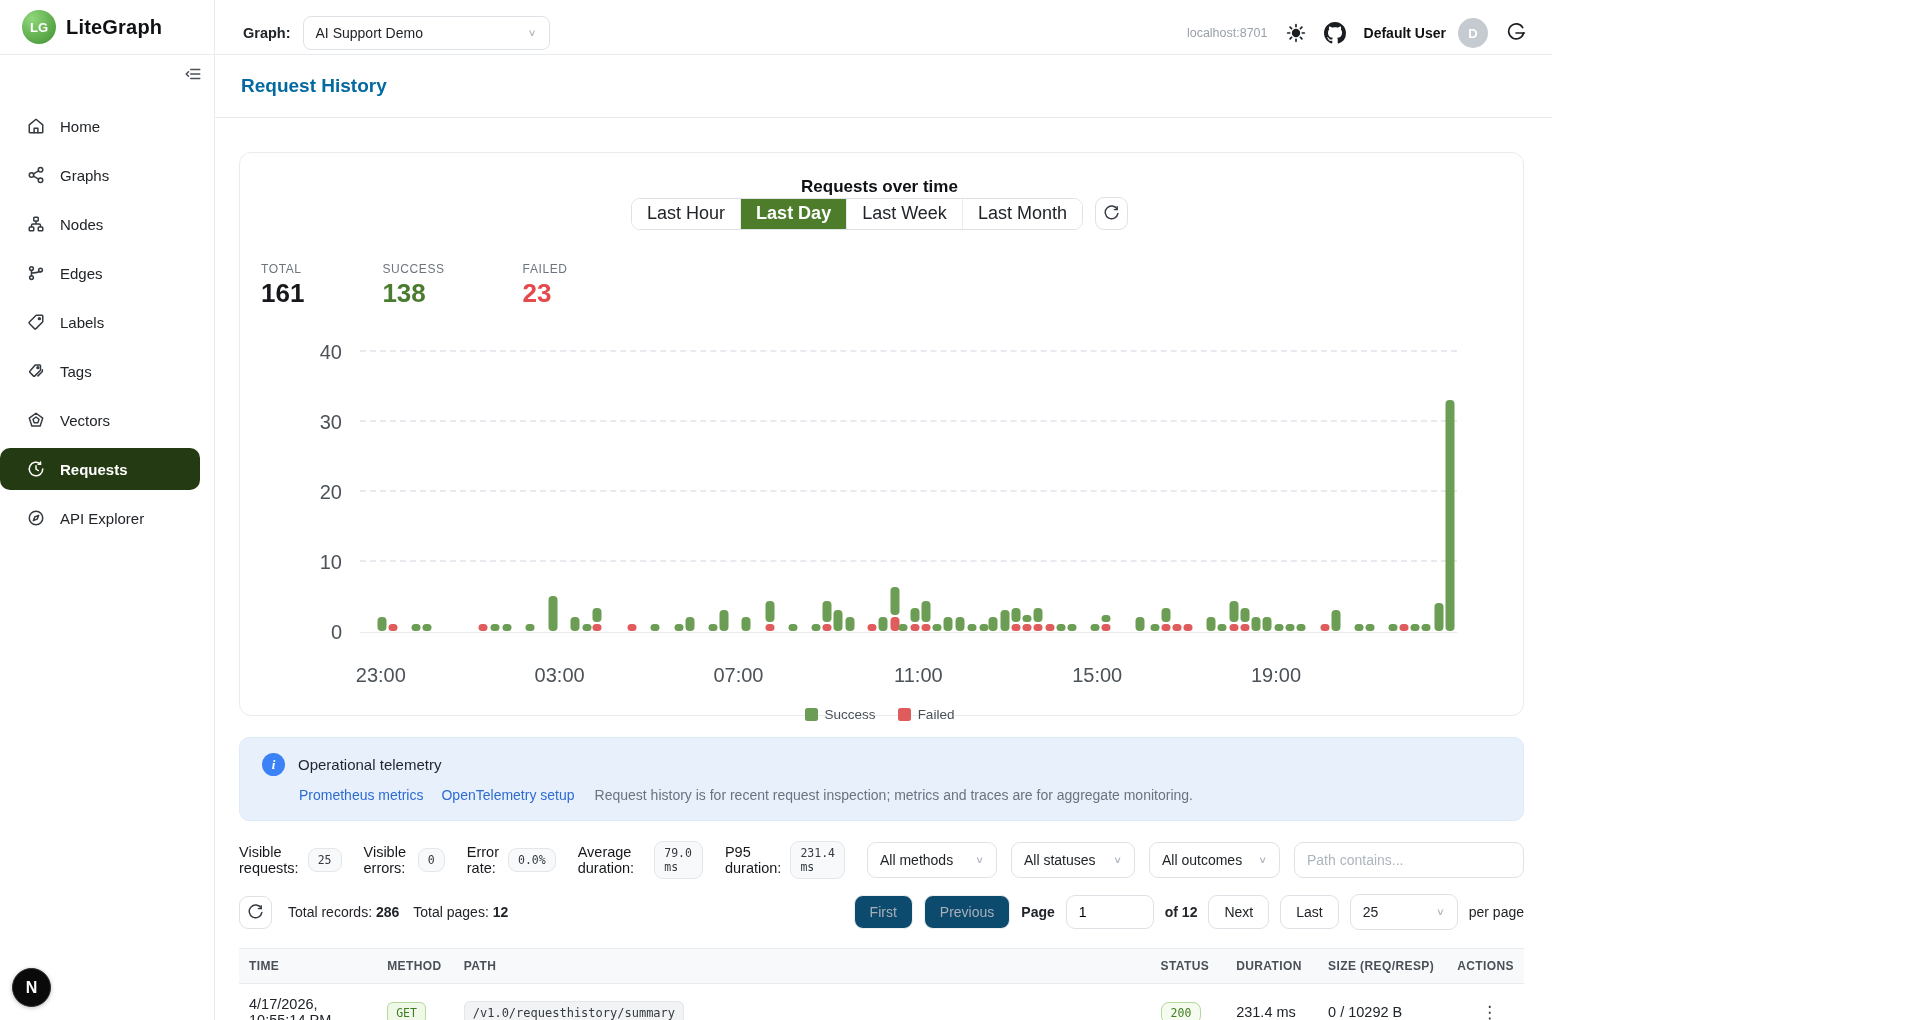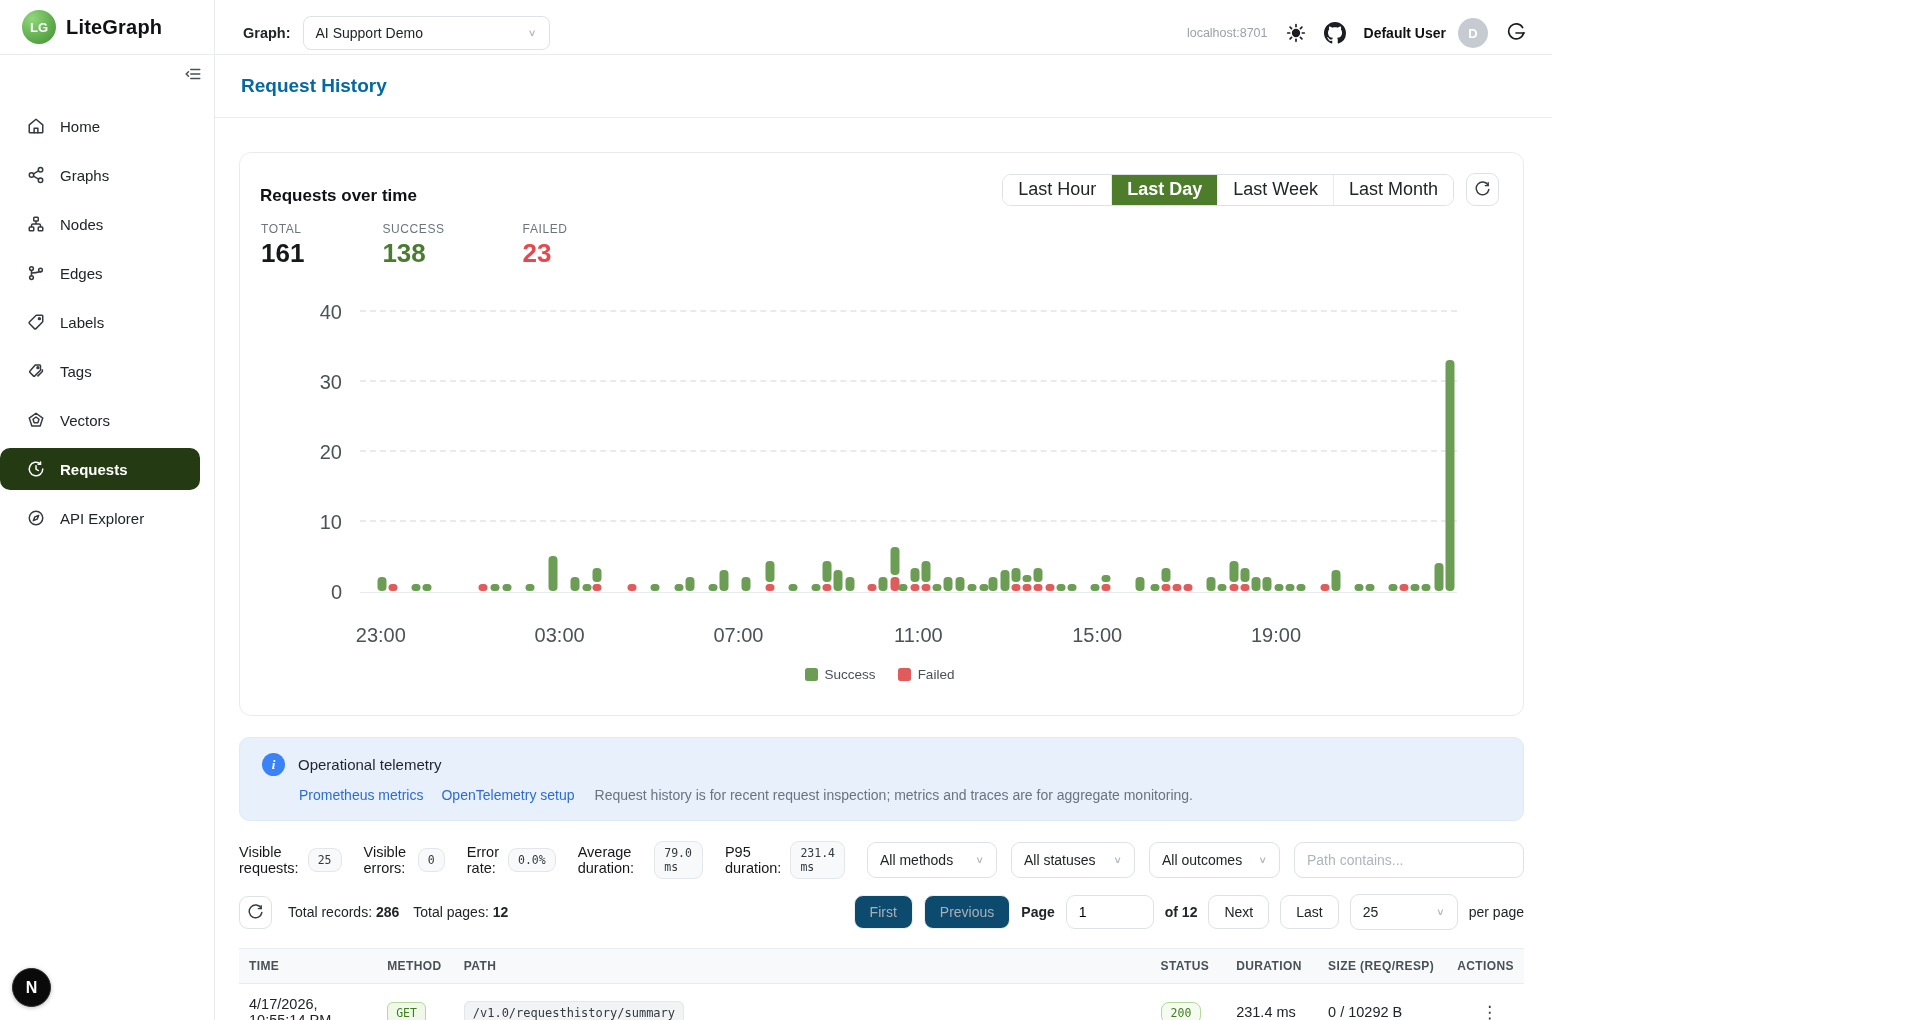--- a/index.html
+++ b/index.html
@@ -42,32 +42,32 @@
   .nav-item.active svg { stroke:#fff; }
 
   
   .main { overflow:hidden; position:relative; }
   .page-head { height:63px; display:flex; align-items:center; padding:0 26px; border-bottom:1px solid #e9ecef; }
   .page-title { font-size:19px; font-weight:700; color:#0369a1; }
   .content { padding:34px 28px 0 24px; }
 
   
   .card { border:1px solid #e9ecef; border-radius:12px; padding:20px 24px 16px 20px; height:564px; }
-  .card-head { display:flex; align-items:flex-end; justify-content:space-between; }
+  .card-head { display:flex; align-items:center; justify-content:space-between;flex-direction:column; }
   .card-title { font-size:17px; font-weight:700; color:#0f1115; padding-top:4px; }
   .head-controls { display:flex; align-items:center; gap:12px; }
   .seg-group { display:flex; border:1px solid #dee2e6; border-radius:9px; overflow:hidden; height:32px; }
   .seg-btn { background:#fff; border:none; border-left:1px solid #e9ecef; padding:0 15px;
     font-size:18px; color:#212529; cursor:pointer; font-family:inherit; }
   .seg-btn:first-child { border-left:none; }
   .seg-btn.active { background:#4d7c2b; color:#fff; font-weight:600; }
   .sq-btn { width:33px; height:33px; border:1px solid #dee2e6; border-radius:9px; background:#fff;
     display:flex; align-items:center; justify-content:center; cursor:pointer; color:#343a40; }
 
-  .stats-row { display:flex; gap:78px; margin:16px 0 0 1px;align-items:center; }
+  .stats-row { display:flex; gap:78px; margin:32px 0 0 1px;align-items:center; }
   .stat-label { font-size:12px; letter-spacing:.6px; color:#6c757d; font-weight:500; }
   .stat-value { font-size:26px; font-weight:800; margin-top:2px; color:#16181b; }
   .stat-value.success { color:#4a7c2f; }
   .stat-value.failed { color:#e5484d; }
 
   .plot { position:relative; height:280px; margin:44px 42px 0 100px; border-bottom:1px solid #e9ecef; }
   .grid-line { position:absolute; left:0; right:0; border-top:2px dashed #e8eaef; }
   .y-label { position:absolute; right:100%; padding-right:18px; font-size:20px; color:#4b5258;
     transform:translateY(50%); white-space:nowrap; }
   .x-label { position:absolute; top:100%; margin-top:32px; transform:translateX(-50%);

